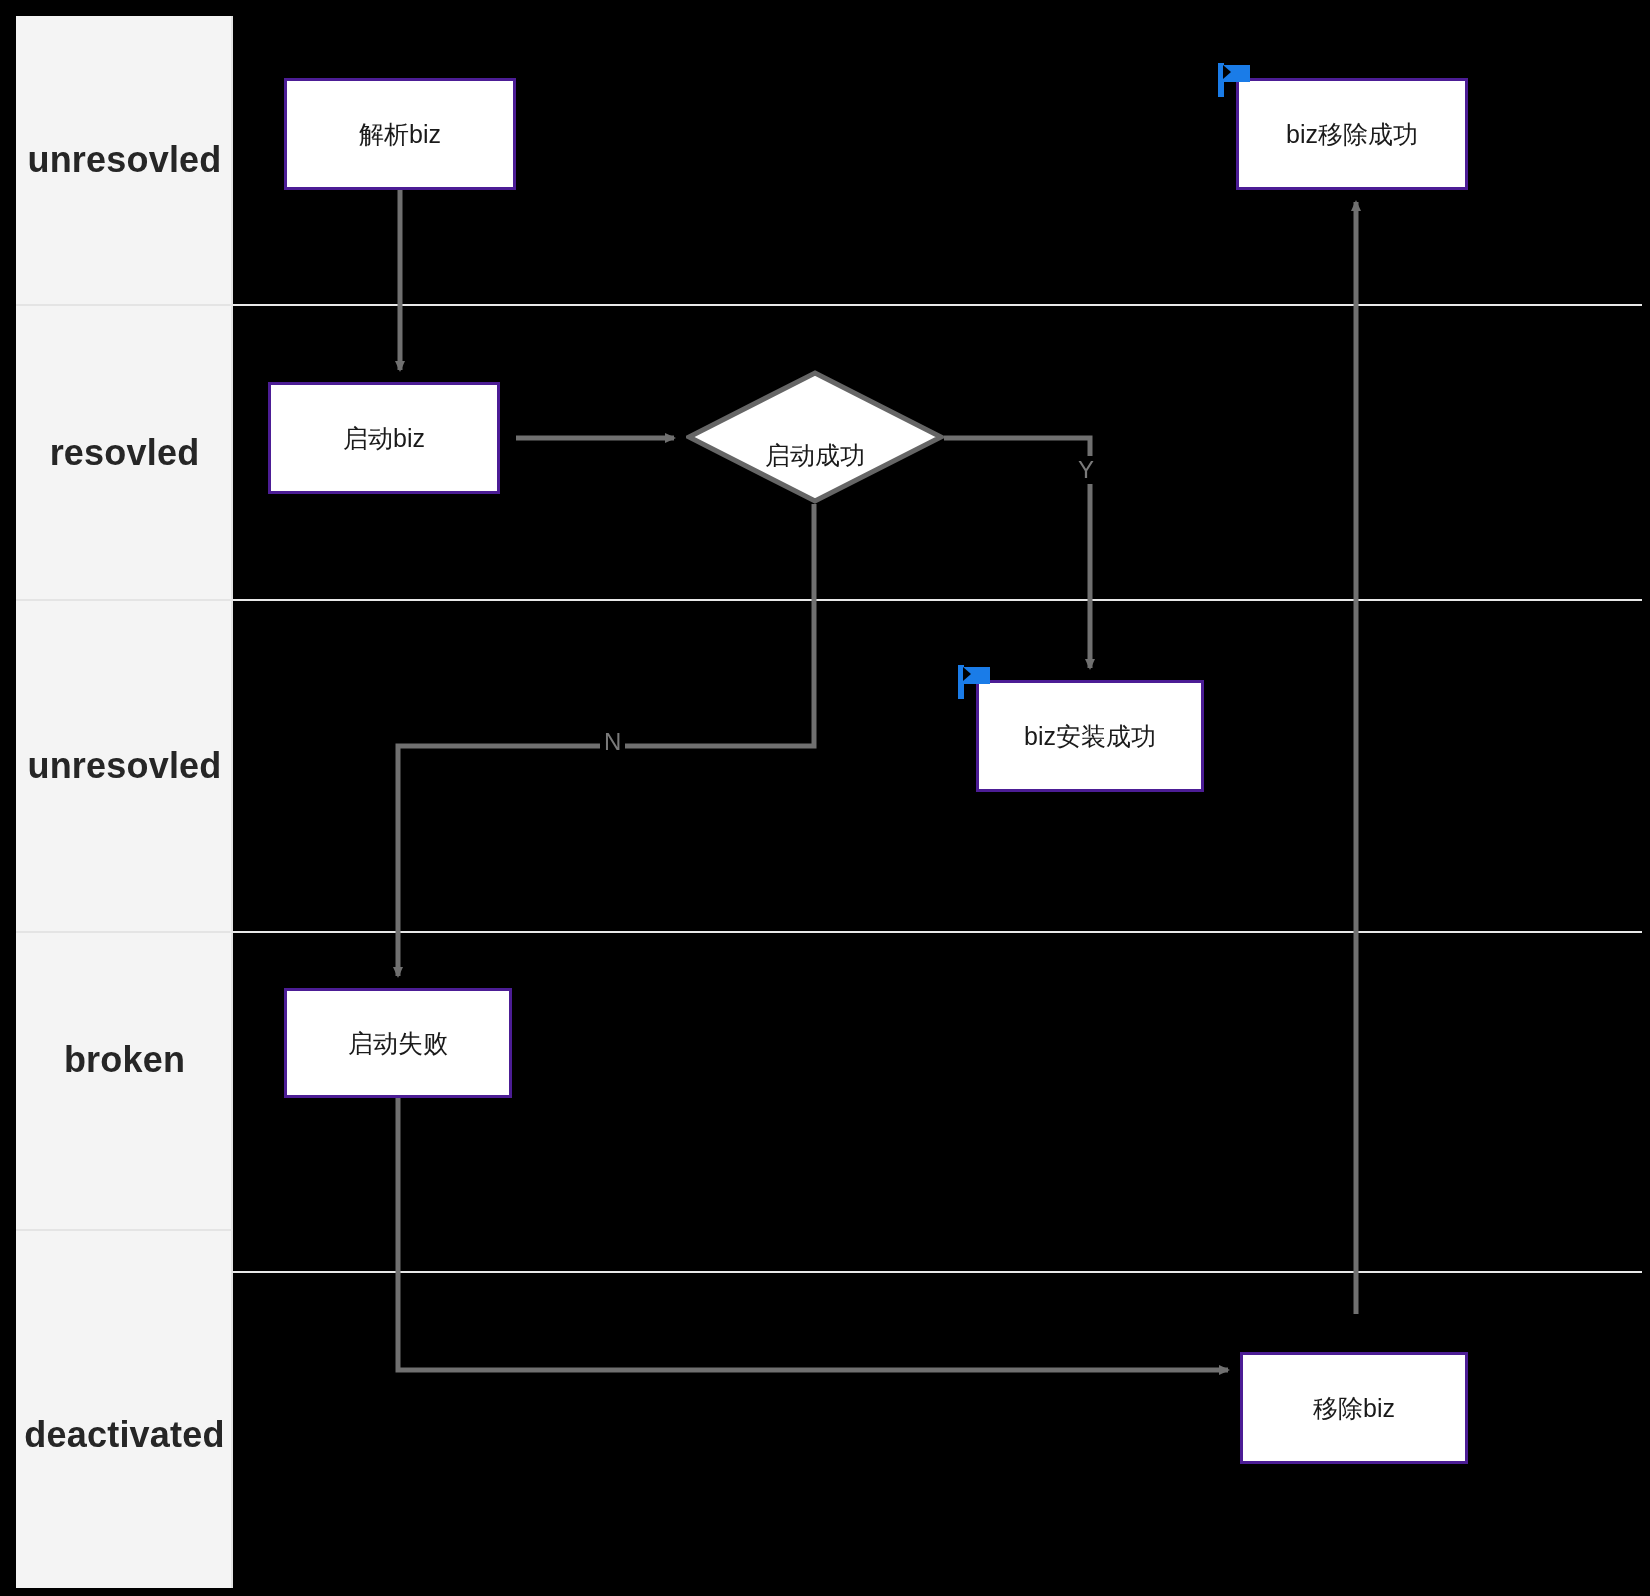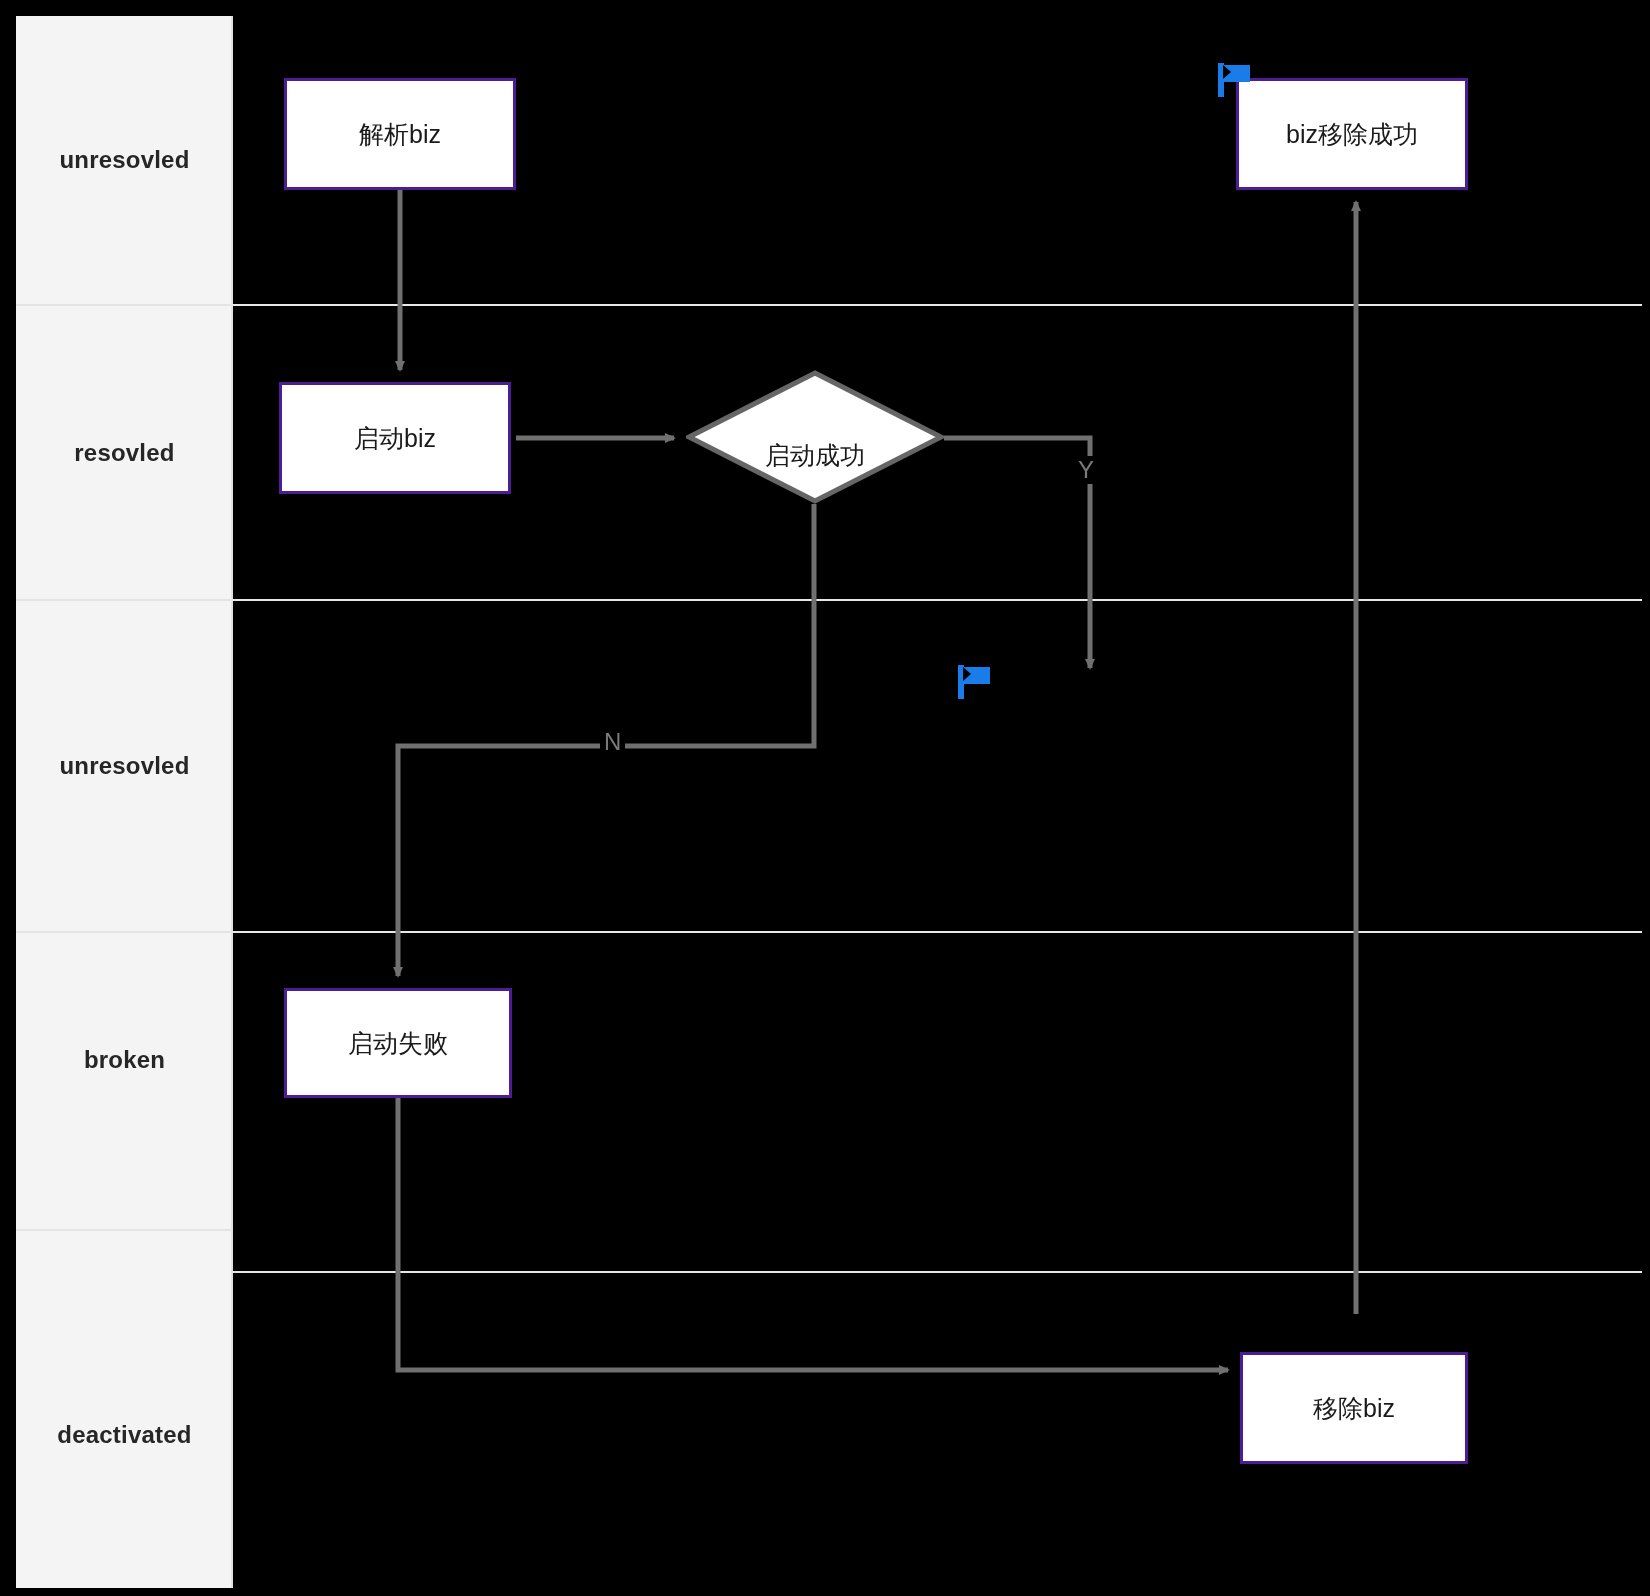--- a/index.html
+++ b/index.html
@@ -7,21 +7,21 @@
   #page{position:relative;width:1650px;height:1596px;background:#000000;
         box-sizing:border-box;border:8px solid #000;overflow:hidden;}
   #frame{position:absolute;left:0;top:0;width:1650px;height:1596px;}
 
   
   .lane-col{position:absolute;left:8px;top:8px;width:217px;height:1580px;
             background:#F4F4F4;border-right:2px solid #e2e2e2;box-sizing:border-box;}
   .lane-label{position:absolute;left:0;width:217px;display:flex;
               align-items:center;justify-content:center;
               box-sizing:border-box;border-bottom:2px solid #e4e4e4;}
-  .lane-label span{font-weight:bold;font-size:24px;color:#262626;letter-spacing:.2px;
+  .lane-label span{font-weight:bold;font-size:36px;color:#262626;letter-spacing:.2px;
                    font-family:"Liberation Sans","DejaVu Sans",sans-serif;}
   .lane-label.last{border-bottom:none;}
 
   
   .lane-sep{position:absolute;left:225px;width:1417px;height:2px;background:#e8e8e8;}
 
   
   .node{position:absolute;background:#FFFFFF;border:3px solid #4c1d95;
         box-sizing:border-box;display:flex;align-items:center;justify-content:center;}
   .node span{font-size:25px;color:#1a1a1a;line-height:1.2;
@@ -117,33 +117,36 @@
       <span>Y</span>
     </div>
     <div class="edge-label on-line" style="left:592px;top:720px;">
       <span>N</span>
     </div>
 
     <div class="node" style="left:276px;top:70px;width:232px;height:112px;">
       <span>解析biz</span>
     </div>
 
-    <div class="node" style="left:271px;top:374px;width:232px;height:112px;">
+    <div class="node" style="left:260px;top:374px;width:232px;height:112px;">
       <span>启动biz</span>
     </div>
 
     <div class="diamond" style="left:678px;top:362px;width:258px;height:134px;">
       <svg width="258" height="134" viewBox="0 0 258 134">
         <polygon points="129,3 255,67 129,131 3,67" fill="#FFFFFF" stroke="#666666" stroke-width="5"></polygon>
       </svg>
       <div class="dlabel">
         <span>启动成功</span>
       </div>
     </div>
 
+    <div class="node" style="left:968px;top:672px;width:228px;height:112px;">
+      <span>biz安装成功</span>
+    </div>
     <svg class="flag" style="left:946px;top:654px;" viewBox="0 0 40 40">
       <rect x="4" y="3" width="6" height="34" fill="#1A7CE8"></rect>
       <path d="M9,5 L36,5 L36,22 L9,22 Z" fill="#1A7CE8"></path>
       <path d="M9,5 L17,12 L9,19 Z" fill="#000000"></path>
     </svg>
 
     <div class="node" style="left:276px;top:980px;width:228px;height:110px;">
       <span>启动失败</span>
     </div>
 

